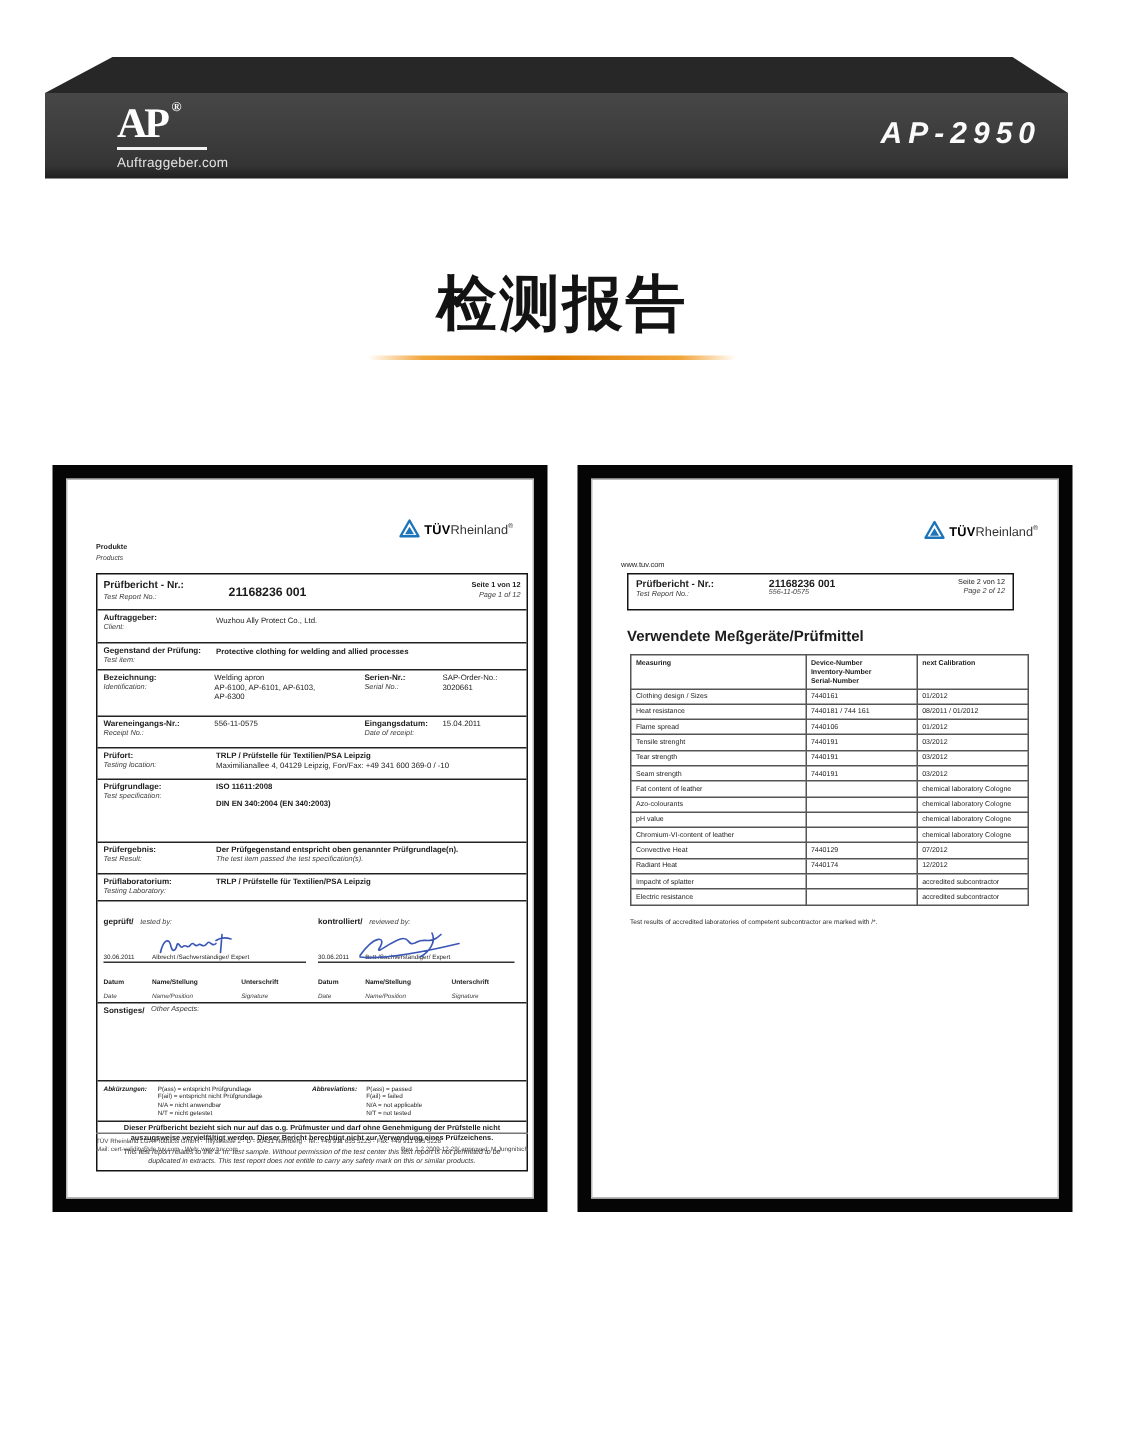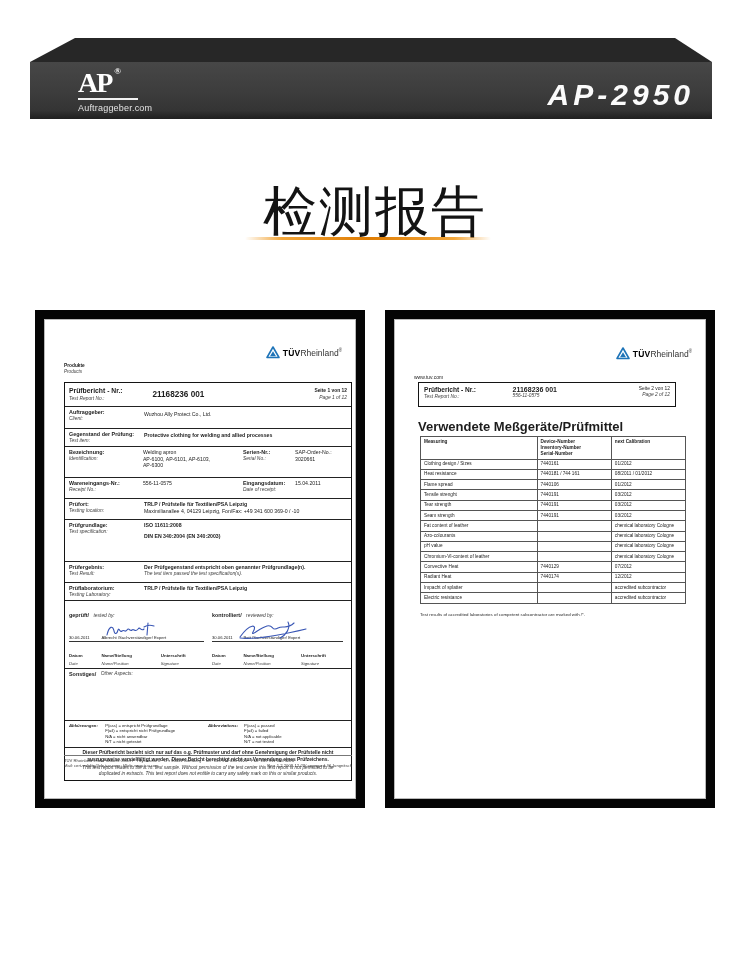--- a/index.html
+++ b/index.html
@@ -21,26 +21,26 @@
   .ap-logo{position:absolute;left:48px;top:7px;}
   .ap-mark{
     font-family:"Liberation Serif", serif;font-weight:bold;color:#fff;
     font-size:28px;line-height:1;letter-spacing:-2px;display:inline-block;
   }
   .ap-reg{font-size:9px;vertical-align:top;letter-spacing:0;position:relative;top:-2px;left:3px;}
   .ap-underline{width:60px;height:2px;background:#f2f2f2;margin-top:1px;}
   .ap-domain{color:#e3e3e3;font-size:9px;margin-top:3px;letter-spacing:.2px;}
   .model{
     position:absolute;right:18px;top:16px;color:#fbfbfb;
-    font-size:30px;font-weight:bold;font-style:italic;letter-spacing:4px;
+    font-size:20px;font-weight:bold;font-style:italic;letter-spacing:4px;
   }
   
   .page-title{
     position:absolute;top:180px;left:0;width:100%;text-align:center;
-    font-size:54px;font-weight:400;color:#131313;letter-spacing:2px;line-height:1.15;
+    font-size:40px;font-weight:700;color:#131313;letter-spacing:2px;line-height:1.15;
   }
   .title-underline{
     position:absolute;top:237px;left:245px;width:246px;height:3px;border-radius:2px;
     background:linear-gradient(90deg,rgba(230,140,20,0) 0%,#f2a63b 15%,#df7c02 50%,#f2a63b 85%,rgba(230,140,20,0) 100%);
   }
   
   .docs{position:absolute;left:35px;top:310px;display:flex;gap:20px;}
   .doc{width:330px;height:498px;background:#050505;padding:9px;box-sizing:border-box;}
   .doc-inner{position:relative;width:100%;height:100%;background:#fff;box-shadow:inset 0 0 0 1px #b9b9b9;color:#1c1c1c;}
   
@@ -105,21 +105,21 @@
   .doc-footer .f2{display:flex;justify-content:space-between;}
   
   .website{position:absolute;left:20px;top:55px;font-size:5px;}
   .report-box{position:absolute;left:24px;top:63px;width:258px;border:1.2px solid #141414;box-sizing:border-box;display:flex;padding:2.5px 5px;min-height:25px;align-items:flex-start;}
   .report-box .rl{width:36%;}
   .report-box .rl .lbl{font-size:6.6px;}
   .report-box .rn{flex:1;}
   .report-box .rn .num{font-size:7px;font-weight:bold;}
   .report-box .rn .sub{font-size:4.8px;}
   .report-box .rp{text-align:right;}
-  .section-title{position:absolute;left:24px;top:100px;font-weight:bold;font-size:13px;}
+  .section-title{position:absolute;left:24px;top:100px;font-weight:bold;font-size:10px;}
   .meas-wrap{position:absolute;left:26px;top:117px;width:266px;}
   table.meas{width:100%;border-collapse:collapse;border:1.2px solid #222;}
   table.meas th,table.meas td{border:1px solid #555;padding:1.6px 3px;font-size:4.7px;text-align:left;vertical-align:top;line-height:1.3;}
   table.meas th{font-weight:bold;white-space:pre-line;}
   .w1{width:44%;} .w2{width:28%;} .w3{width:28%;}
   .meas-note{margin-top:8px;font-size:4.4px;color:#2b2b2b;}
 </style>
 </head>
 <body>
 

